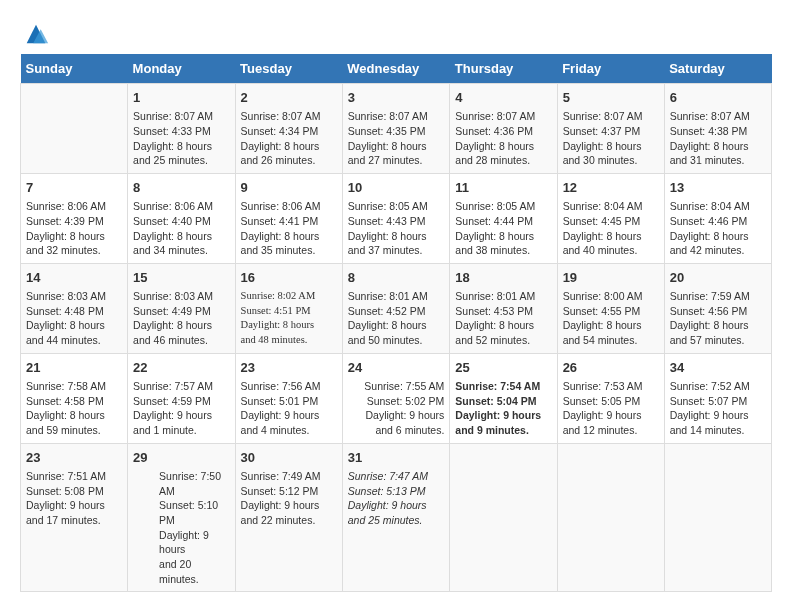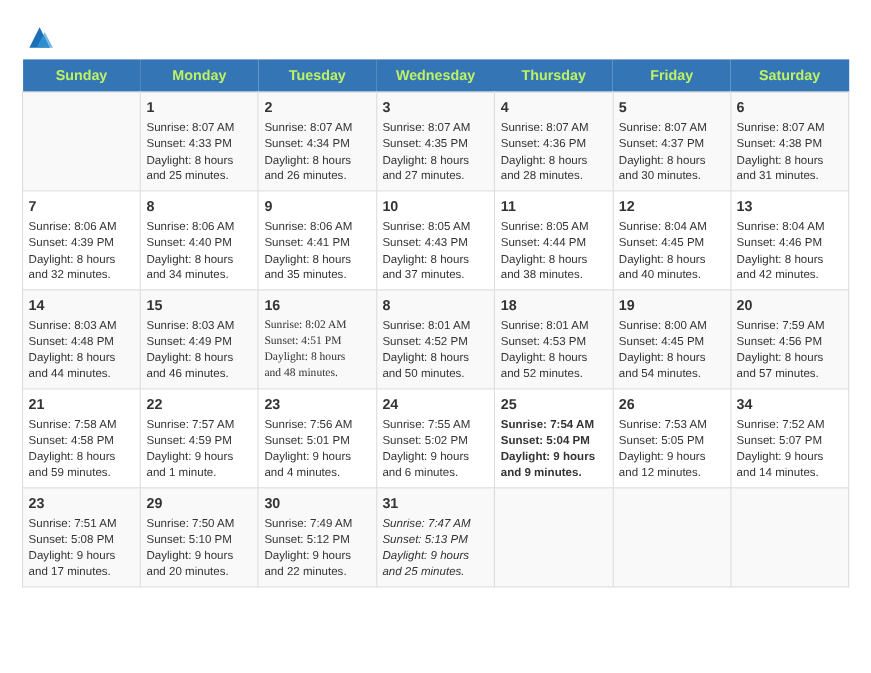--- a/index.html
+++ b/index.html
@@ -48,23 +48,23 @@
       font-size: 15px;
       color: #555;
     }
     table {
       width: 100%;
       border-collapse: collapse;
       font-size: 11px;
     }
     thead th {
       background-color: #3375b5;
-      color: #bef264;
+      color: #ffffff;
       padding: 7px 5px;
-      text-align: center;
+      text-align: left;
       font-size: 13px;
       font-weight: bold;
     }
     tbody td {
       vertical-align: top;
       padding: 5px;
       border: 1px solid #ddd;
       width: 108px;
       min-height: 80px;
       color: #333;
@@ -253,21 +253,21 @@
         <td>
           <span class="day-num">18</span>
           <div class="day-info" style="white-space: pre-line;">Sunrise: 8:01 AM
 Sunset: 4:53 PM
 Daylight: 8 hours
 and 52 minutes.</div>
         </td>
         <td>
           <span class="day-num">19</span>
           <div class="day-info" style="white-space: pre-line;">Sunrise: 8:00 AM
-Sunset: 4:45 PM
+Sunset: 4:55 PM
 Daylight: 8 hours
 and 54 minutes.</div>
         </td>
         <td>
           <span class="day-num">20</span>
           <div class="day-info" style="white-space: pre-line;">Sunrise: 7:59 AM
 Sunset: 4:56 PM
 Daylight: 8 hours
 and 57 minutes.</div>
         </td>
@@ -289,21 +289,21 @@
         </td>
         <td>
           <span class="day-num">23</span>
           <div class="day-info" style="white-space: pre-line;">Sunrise: 7:56 AM
 Sunset: 5:01 PM
 Daylight: 9 hours
 and 4 minutes.</div>
         </td>
         <td>
           <span class="day-num">24</span>
-          <div class="day-info" style="white-space: pre-line;">Sunrise: 7:55 AM
+          <div class="day-info" style="white-space: pre-line; text-align: right;">Sunrise: 7:55 AM
 Sunset: 5:02 PM
 Daylight: 9 hours
 and 6 minutes.</div>
         </td>
         <td>
           <span class="day-num">25</span>
           <div class="day-info" style="white-space: pre-line; font-weight: bold;">Sunrise: 7:54 AM
 Sunset: 5:04 PM
 Daylight: 9 hours
 and 9 minutes.</div>
@@ -326,21 +326,21 @@
       <tr>
         <td>
           <span class="day-num">23</span>
           <div class="day-info" style="white-space: pre-line;">Sunrise: 7:51 AM
 Sunset: 5:08 PM
 Daylight: 9 hours
 and 17 minutes.</div>
         </td>
         <td>
           <span class="day-num">29</span>
-          <div class="day-info" style="white-space: pre-line;">Sunrise: 7:50 AM
+          <div class="day-info" style="white-space: pre-line; margin-left: 26px;">Sunrise: 7:50 AM
 Sunset: 5:10 PM
 Daylight: 9 hours
 and 20 minutes.</div>
         </td>
         <td>
           <span class="day-num">30</span>
           <div class="day-info" style="white-space: pre-line;">Sunrise: 7:49 AM
 Sunset: 5:12 PM
 Daylight: 9 hours
 and 22 minutes.</div>

